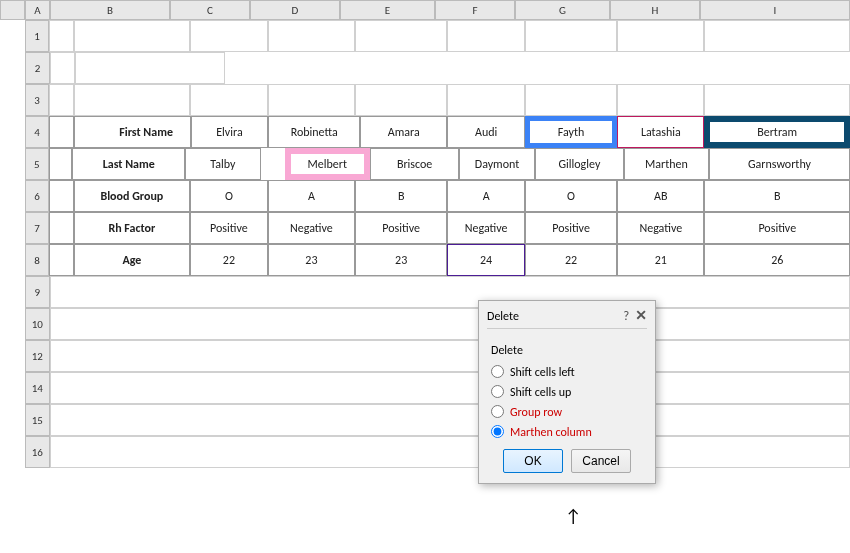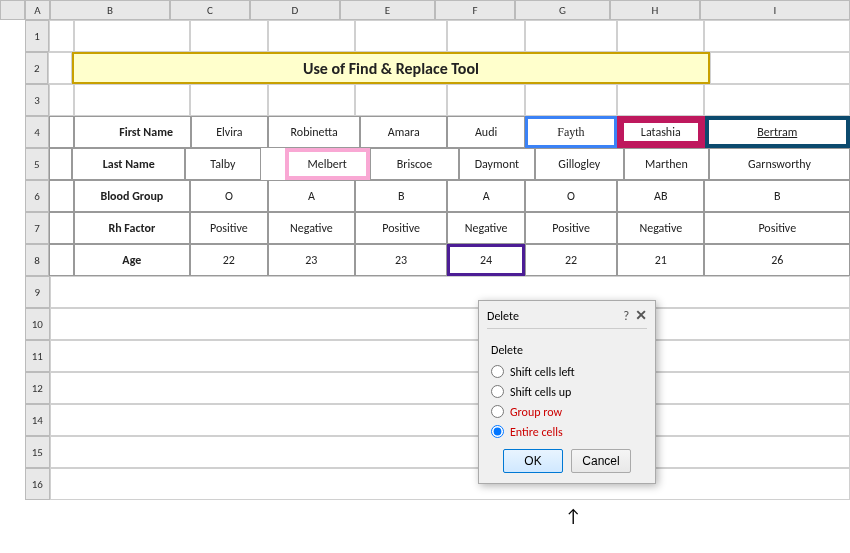--- a/index.html
+++ b/index.html
@@ -245,21 +245,20 @@
       <div class="grid-cell" style="width:95px;"></div>
       <div class="grid-cell" style="width:80px;"></div>
       <div class="grid-cell" style="width:95px;"></div>
       <div class="grid-cell" style="width:90px;"></div>
       <div class="grid-cell" style="width:150px;"></div>
     </div>
 
     <div class="grid-row">
       <div class="header-cell row-header-cell">2</div>
       <div class="grid-cell" style="width:25px;"></div>
-      <div class="grid-cell title-cell" style="width:685px;">Use of Find &amp; Replace Tool</div>
       <div class="grid-cell" style="width:150px;"></div>
     </div>
 
     <div class="grid-row">
       <div class="header-cell row-header-cell">3</div>
       <div class="grid-cell" style="width:25px;"></div>
       <div class="grid-cell" style="width:120px;"></div>
       <div class="grid-cell" style="width:80px;"></div>
       <div class="grid-cell" style="width:90px;"></div>
       <div class="grid-cell" style="width:95px;"></div>
@@ -270,31 +269,31 @@
     </div>
 
     <div class="grid-row data-row">
       <div class="header-cell row-header-cell">4</div>
       <div class="grid-cell" style="width:25px;"></div>
       <div class="grid-cell row-label" style="width:120px;border:1px solid #999;padding-left:28px;">First Name</div>
       <div class="grid-cell" style="width:80px;border:1px solid #999;">Elvira</div>
       <div class="grid-cell" style="width:95px;border:1px solid #999;">Robinetta</div>
       <div class="grid-cell" style="width:90px;border:1px solid #999;">Amara</div>
       <div class="grid-cell" style="width:80px;border:1px solid #999;">Audi</div>
-      <div class="grid-cell" style="width:95px;border:3px solid #3b82f6;font-family:Liberation Serif, serif;">Fayth</div>
-      <div class="grid-cell" style="width:90px;border:7px solid #be185d;">Latashia</div>
-      <div class="grid-cell" style="width:150px;border:4px solid #0c4a6e;text-decoration:underline;">Bertram</div>
+      <div class="grid-cell" style="width:95px;border:5px solid #3b82f6;">Fayth</div>
+      <div class="grid-cell" style="width:90px;border:1px solid #be185d;">Latashia</div>
+      <div class="grid-cell" style="width:150px;border:6px solid #0c4a6e;">Bertram</div>
     </div>
 
     <div class="grid-row data-row">
       <div class="header-cell row-header-cell">5</div>
       <div class="grid-cell" style="width:25px;"></div>
       <div class="grid-cell row-label" style="width:120px;border:1px solid #999;">Last Name</div>
       <div class="grid-cell" style="width:80px;border:1px solid #999;">Talby</div>
-      <div class="grid-cell" style="width:90px;border:4px solid #f9a8d4;margin-left:24px;">Melbert</div>
+      <div class="grid-cell" style="width:90px;border:6px solid #f9a8d4;margin-left:24px;">Melbert</div>
       <div class="grid-cell" style="width:95px;border:1px solid #999;">Briscoe</div>
       <div class="grid-cell" style="width:80px;border:1px solid #999;">Daymont</div>
       <div class="grid-cell" style="width:95px;border:1px solid #999;">Gillogley</div>
       <div class="grid-cell" style="width:90px;border:1px solid #999;">Marthen</div>
       <div class="grid-cell" style="width:150px;border:1px solid #999;">Garnsworthy</div>
     </div>
 
     <div class="grid-row data-row">
       <div class="header-cell row-header-cell">6</div>
       <div class="grid-cell" style="width:25px;"></div>
@@ -321,36 +320,32 @@
       <div class="grid-cell" style="width:150px;border:1px solid #999;">Positive</div>
     </div>
 
     <div class="grid-row data-row">
       <div class="header-cell row-header-cell">8</div>
       <div class="grid-cell" style="width:25px;"></div>
       <div class="grid-cell row-label" style="width:120px;border:1px solid #999;">Age</div>
       <div class="grid-cell" style="width:80px;border:1px solid #999;">22</div>
       <div class="grid-cell" style="width:90px;border:1px solid #999;">23</div>
       <div class="grid-cell" style="width:95px;border:1px solid #999;">23</div>
-      <div class="grid-cell" style="width:80px;border:3px solid #4c1d95;">24</div>
+      <div class="grid-cell" style="width:80px;border:1px solid #4c1d95;">24</div>
       <div class="grid-cell" style="width:95px;border:1px solid #999;">22</div>
       <div class="grid-cell" style="width:90px;border:1px solid #999;">21</div>
       <div class="grid-cell" style="width:150px;border:1px solid #999;">26</div>
     </div>
 
     <div class="grid-row">
       <div class="header-cell row-header-cell">9</div>
       <div class="grid-cell" style="width:810px;"></div>
     </div>
     <div class="grid-row">
       <div class="header-cell row-header-cell">10</div>
-      <div class="grid-cell" style="width:810px;"></div>
-    </div>
-    <div class="grid-row">
-      <div class="header-cell row-header-cell">11</div>
       <div class="grid-cell" style="width:810px;"></div>
     </div>
     <div class="grid-row">
       <div class="header-cell row-header-cell">12</div>
       <div class="grid-cell" style="width:810px;"></div>
     </div>
     <div class="grid-row">
       <div class="header-cell row-header-cell">14</div>
       <div class="grid-cell" style="width:810px;"></div>
     </div>
@@ -390,21 +385,21 @@
         <span class="radio-label">Shift cells up</span>
       </label>
 
       <label class="radio-option">
         <input type="radio" name="delete-option" style="">
         <span class="radio-label red-text">Group row</span>
       </label>
 
       <label class="radio-option">
         <input type="radio" name="delete-option" checked="" style="">
-        <span class="radio-label red-text">Entire cells</span>
+        <span class="radio-label red-text">Marthen column</span>
       </label>
 
       <div class="dialog-buttons">
         <button class="btn-ok">OK</button>
         <button class="btn-cancel">Cancel</button>
       </div>
     </div>
   </div>
 
   <div style="position:absolute;top:505px;left:565px;font-size:18px;z-index:200;pointer-events:none;">↑</div>

